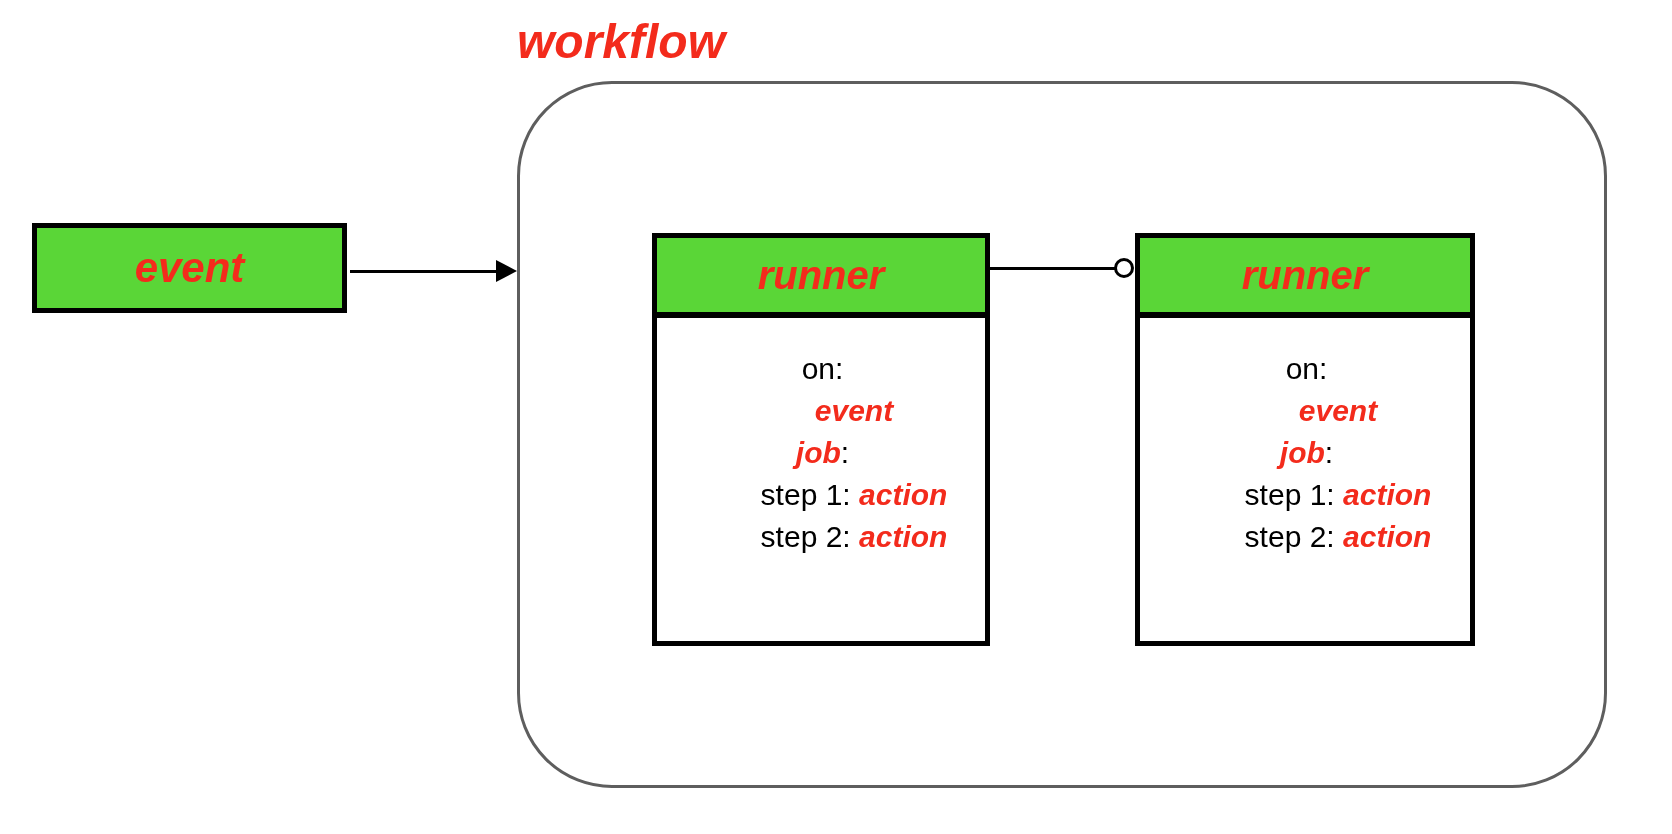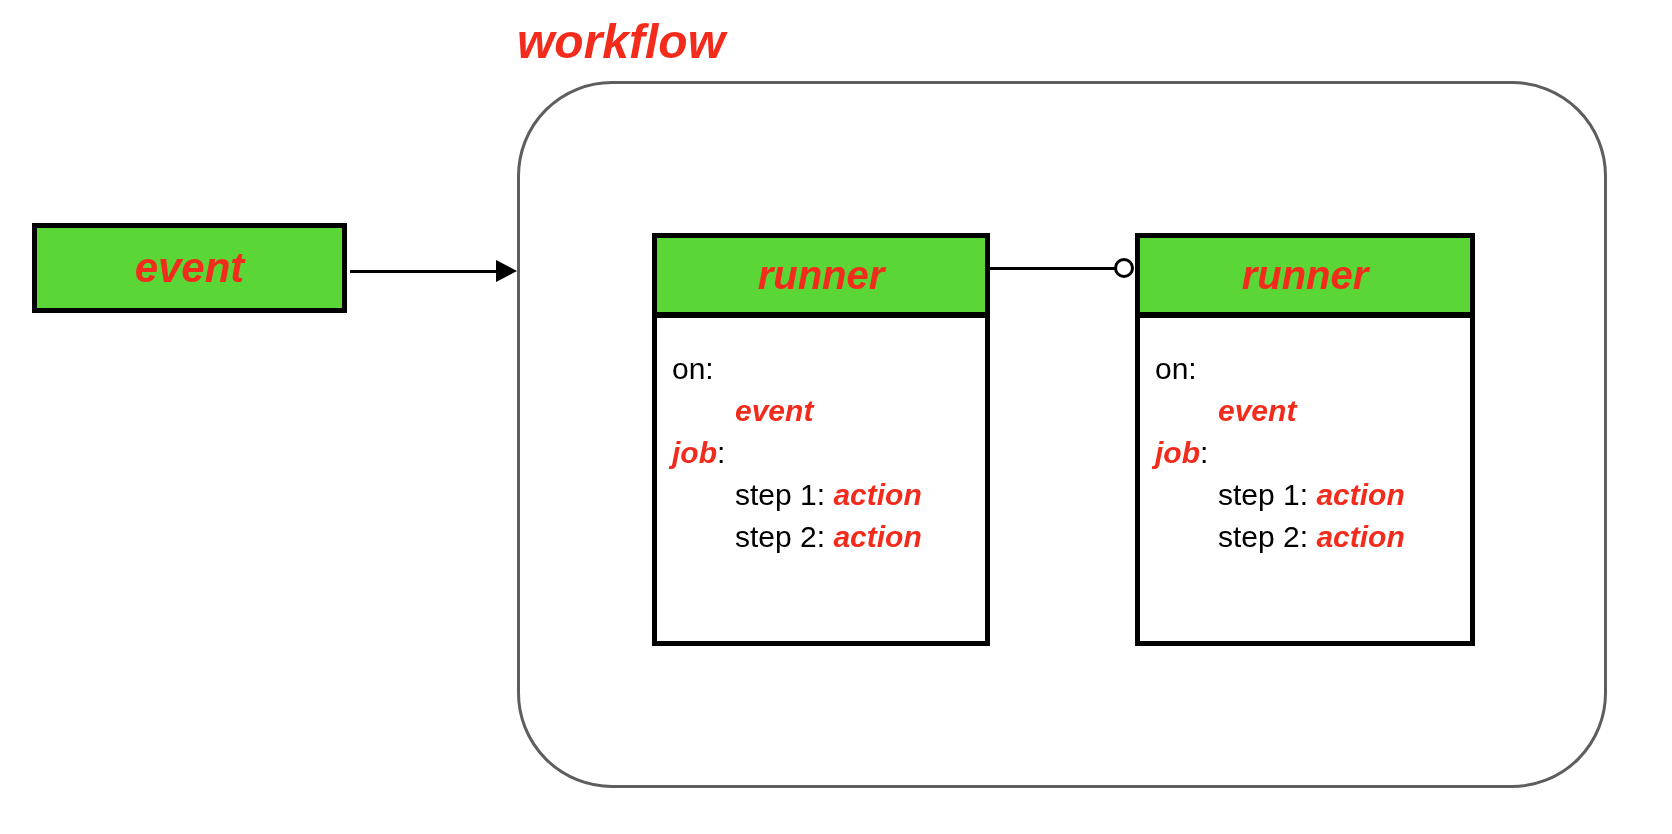--- a/index.html
+++ b/index.html
@@ -88,20 +88,21 @@
     font-size: 40px;
     font-weight: bold;
     font-style: italic;
     color: #f32b1c;
   }
   .runner-body {
     padding: 30px 12px 0 15px;
     font-size: 30px;
     line-height: 42px;
     color: #000000;
+    text-align: center;
   }
   .runner-body .line { white-space: pre; }
   .runner-body .line.indent { padding-left: 63px; }
   .runner-body .red {
     color: #f32b1c;
     font-weight: bold;
     font-style: italic;
   }
   .runner-body .black { color: #000000; }
 

